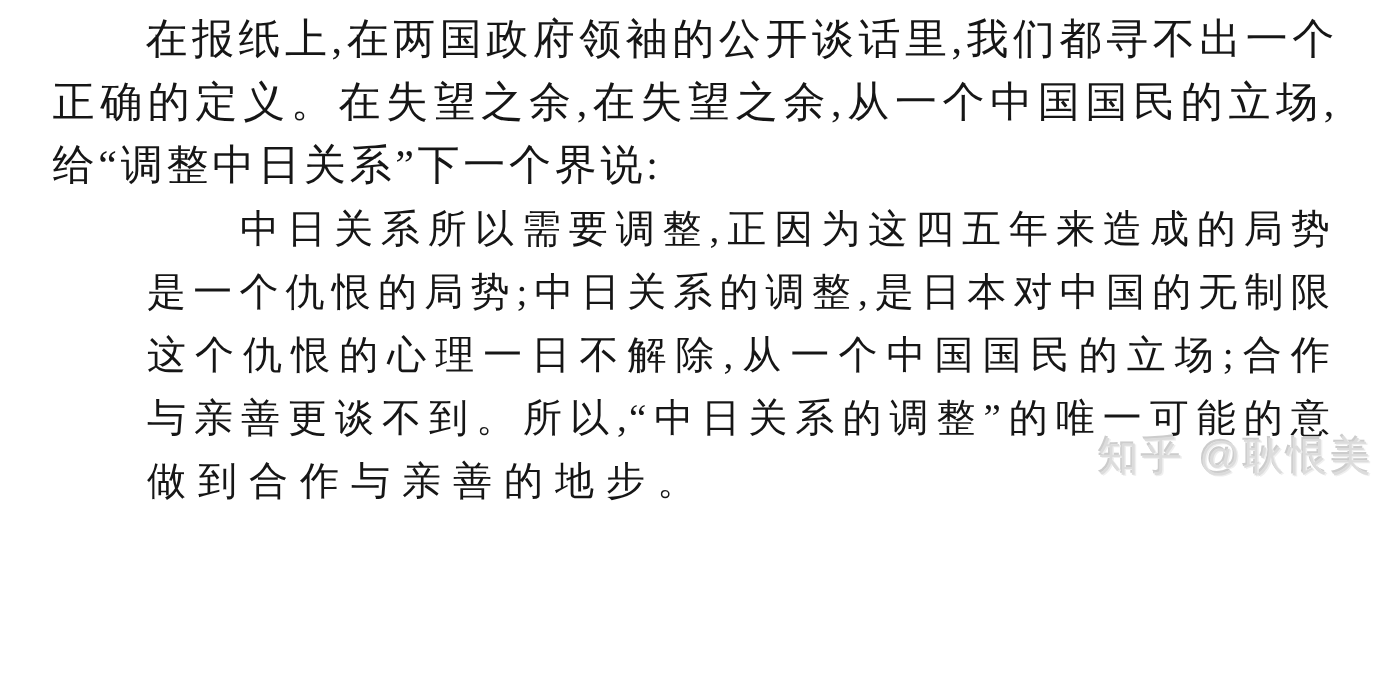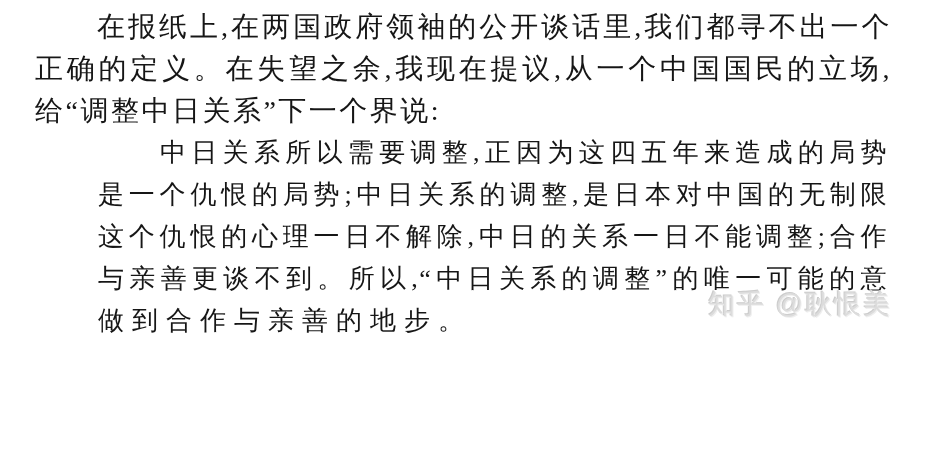--- a/index.html
+++ b/index.html
@@ -38,47 +38,47 @@
     text-align-last: justify;
     -moz-text-align-last: justify;
   }
   
   .indent { padding-left: 62px; }
   
   .end-line-body { letter-spacing: 2.5px; font-family: Liberation Serif, serif; }
   .end-line-quote { letter-spacing: 8px; }
   .watermark {
     position: absolute;
-    right: 34px;
+    right: 10px;
     bottom: 14px;
     font-family: "Liberation Sans", "DejaVu Sans", sans-serif;
     font-size: 27px;
     letter-spacing: 2px;
     color: #dcdcdc;
     text-shadow: 1px 1px 0 #efefef, -1px -1px 0 #cccccc;
     white-space: nowrap;
     margin-top: 28px;
   }
 </style>
 </head>
 <body>
 
 <div class="page">
   <div class="textblock">
 
     <div>
       <div class="line body-line j indent">在报纸上,在两国政府领袖的公开谈话里,我们都寻不出一个</div>
-      <div class="line body-line j">正确的定义。在失望之余,我现在提议,从一个中国国民的立场,</div>
+      <div class="line body-line j">正确的定义。在失望之余,在失望之余,从一个中国国民的立场,</div>
       <div class="line body-line end-line-body">给“调整中日关系”下一个界说:</div>
     </div>
 
     <div>
       <div class="line quote-line j indent">中日关系所以需要调整,正因为这四五年来造成的局势</div>
       <div class="line quote-line j">是一个仇恨的局势;中日关系的调整,是日本对中国的无制限</div>
-      <div class="line quote-line j">这个仇恨的心理一日不解除,中日的关系一日不能调整;合作</div>
+      <div class="line quote-line j">这个仇恨的心理一日不解除,从一个中国国民的立场;合作</div>
       <div class="line quote-line j">与亲善更谈不到。所以,“中日关系的调整”的唯一可能的意</div>
       <div class="line quote-line end-line-quote">做到合作与亲善的地步。</div>
     </div>
 
   </div>
 
   <div class="watermark">知乎 @耿恨美</div>
 </div>
 
 </body></html>

